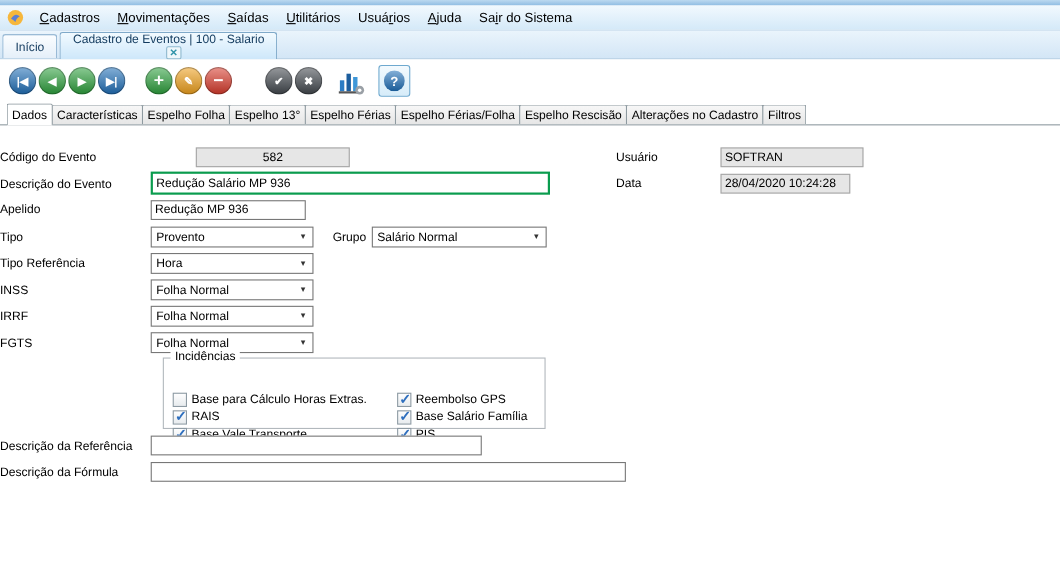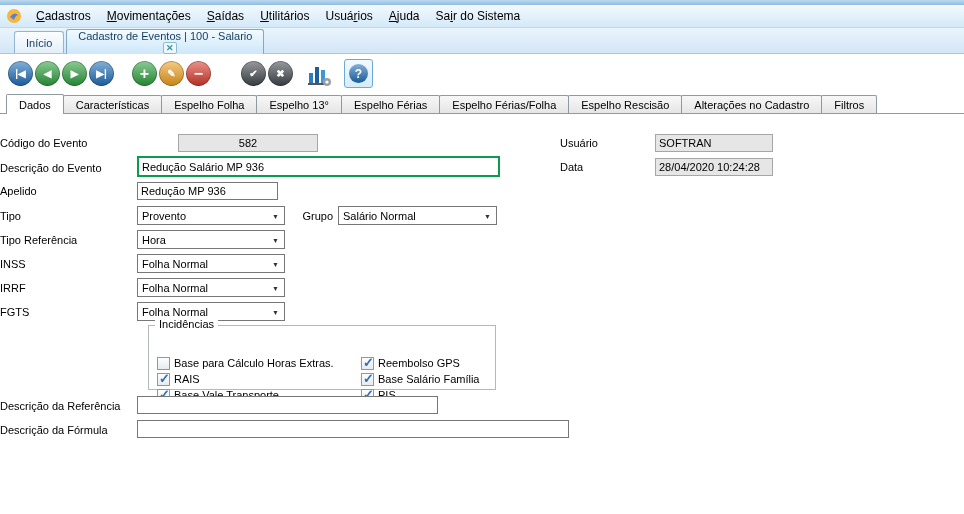--- a/index.html
+++ b/index.html
@@ -13,21 +13,21 @@
   .menubar { position:absolute; left:0; top:5px; width:964px; height:23px;
              background:linear-gradient(#f2f9fe,#d4e9f8); border-bottom:1px solid #c2d9ec;
              display:flex; align-items:center; padding-left:4px; }
   .appicon { width:16px; height:16px; margin:0 6px 0 2px; display:inline-flex; }
   .menu-item { padding:0 8px; height:100%; display:inline-flex; align-items:center;
                color:#000; font-size:12px; cursor:default; white-space:pre; }
   .menu-item u { text-decoration:underline; }
 
   .tabbar { position:absolute; left:0; top:28px; width:964px; height:26px;
             background:linear-gradient(#eaf4fc,#d3e6f6); border-bottom:1px solid #a9c7e0;
-            display:flex; align-items:flex-end; padding-left:14px; }
+            display:flex; align-items:flex-end; padding-left:2px; }
   .tab { height:22px; display:flex; align-items:center; padding:0 11px;
          border:1px solid #93b5d2; border-bottom:none; border-radius:3px 3px 0 0;
          background:linear-gradient(#fbfdff,#e4eff9); margin-right:2px;
          color:#123a5e; font-size:11px; }
   .tab.active { background:linear-gradient(#f2faff,#cde7fa); height:25px;
                 margin-bottom:-1px; border-color:#7fa9c9;flex-direction:column; }
   .tabclose { margin-left:9px; width:14px; height:14px; border:1px solid #8fb9cf;
               border-radius:2px; background:#eef7fb; color:#2e93a8; font-size:9px;
               font-weight:bold; display:inline-flex; align-items:center; justify-content:center; }
 
@@ -50,21 +50,21 @@
              display:flex; align-items:center; justify-content:center; }
   .helpcircle { width:19px; height:19px; border-radius:50%;
                 background-color:var(--blue_btn);
                 background-image:linear-gradient(rgba(255,255,255,.45),rgba(0,0,0,.18));
                 color:#fff; font-weight:bold; font-size:12px;
                 display:flex; align-items:center; justify-content:center; }
 
   .pagetabs { position:absolute; left:0; top:94px; width:964px; height:20px;
               display:flex; align-items:flex-end; padding-left:6px;
               border-bottom:1px solid #8e9aa0; }
-  .ptab { height:18px; padding:0 12px; display:flex; align-items:center;
+  .ptab { height:18px; padding:0 4px; display:flex; align-items:center;
           border:1px solid #8e9aa0; border-bottom:none; border-radius:2px 2px 0 0;
           background:linear-gradient(#f7f7f7,#e6e6e6); margin-right:-1px;
           font-size:11px; color:#000; white-space:nowrap; }
   .ptab.active { background:#fff; height:20px; margin-bottom:-1px; position:relative; z-index:2; }
 
   .lbl { position:absolute; left:0; width:132px; text-align:left; line-height:18px; color:#000; }
   .lbl.narrow { width:auto; }
   .ro  { position:absolute; height:18px; background:var(--readonly_bg);
          border:1px solid #a6a6a6; line-height:16px; padding:0 3px; color:#000; }
   .ro.center { text-align:center;margin-left:41px; }
@@ -150,21 +150,21 @@
     <span class="ptab">Espelho Férias/Folha</span>
     <span class="ptab">Espelho Rescisão</span>
     <span class="ptab">Alterações no Cadastro</span>
     <span class="ptab">Filtros</span>
   </div>
 
   <div class="lbl" style="top:134px">Código do Evento</div>
   <div class="ro center" style="left:137px;top:134px;width:140px">582</div>
 
   <div class="lbl narrow" style="left:560px;width:90px;top:134px">Usuário</div>
-  <div class="ro" style="left:655px;top:134px;width:118px">SOFTRAN</div>
+  <div class="ro" style="left:655px;top:134px;width:130px">SOFTRAN</div>
 
   <div class="lbl" style="top:159px">Descrição do Evento</div>
   <input class="txt focus" style="left: 137px; top: 156px; width: 363px;" value="Redução Salário MP 936">
 
   <div class="lbl narrow" style="left:560px;width:90px;top:158px">Data</div>
   <div class="ro" style="left:655px;top:158px;width:118px">28/04/2020 10:24:28</div>
 
   <div class="lbl" style="top:182px">Apelido</div>
   <input class="txt" style="left: 137px; top: 182px; width: 141px;" value="Redução MP 936">
 

